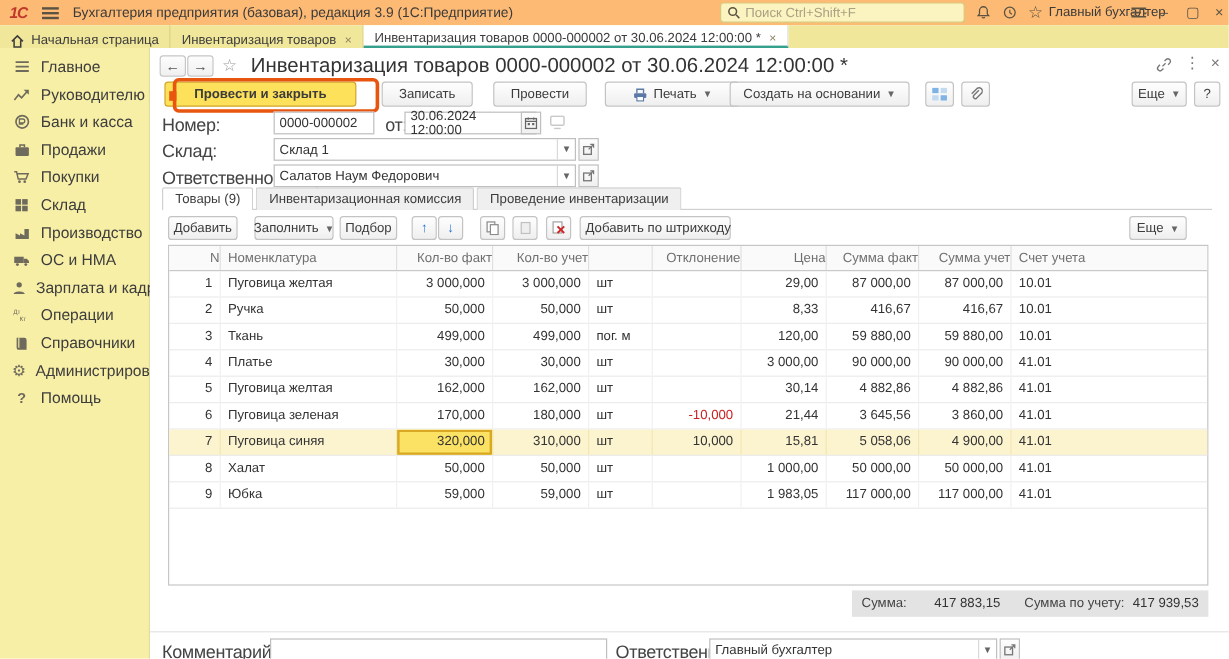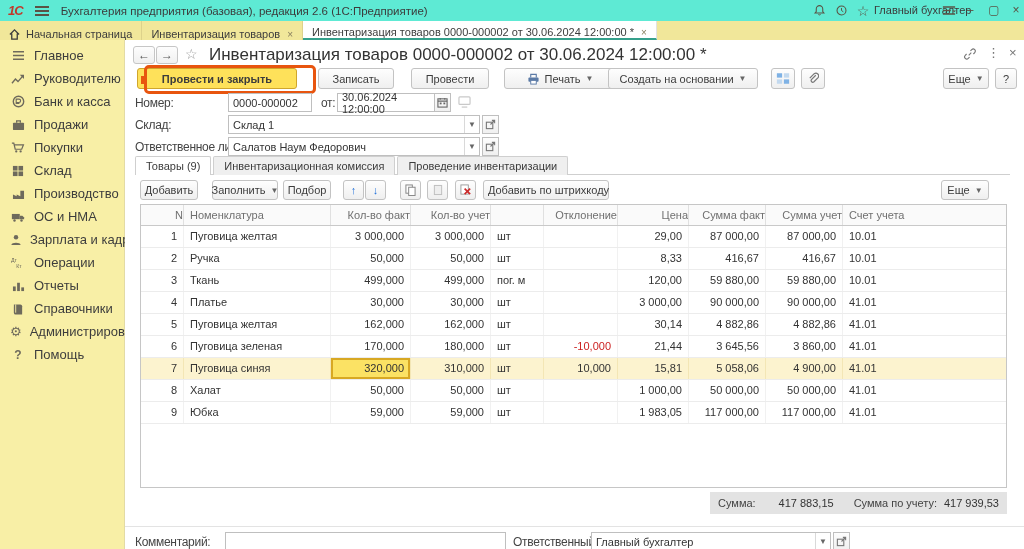--- a/index.html
+++ b/index.html
@@ -1,21 +1,21 @@
 <!DOCTYPE html>
 <html><head>
 <meta charset="utf-8">
 <style>
   * { margin:0; padding:0; box-sizing:border-box; }
   html,body { width:1024px; height:549px; }
   body { font-family:"Liberation Sans","DejaVu Sans",sans-serif; font-size:11px; color:#3c3c3c; background:#fff; overflow:hidden; }
   #app { position:relative; width:1024px; height:549px; background:#fff; }
 
   
-  #topbar { position:absolute; left:0; top:0; width:1024px; height:21px; background:#5eead4; display:flex; align-items:center; }
+  #topbar { position:absolute; left:0; top:0; width:1024px; height:21px; background:#fdba74; display:flex; align-items:center; }
   .logo1c { font-weight:bold; font-style:italic; color:#c0392b; font-size:13px; margin-left:8px; letter-spacing:-1px; }
   .burger { width:14px; height:10px; margin-left:12px; display:inline-block; }
   .burger i { display:block; height:2px; background:#5a5344; margin-bottom:2px; }
   #app-title { margin-left:12px; font-size:11.5px; color:#3b3b3b; }
   #searchbox { position:absolute; left:600px; top:2px; width:204px; height:17px; background:#fbf4c0; border:1px solid #d9c97c; border-radius:3px; display:flex; align-items:center; padding:0 5px; }
   #searchbox svg { flex:0 0 auto; }
   #search-ph { color:#a9a183; margin-left:4px; font-size:11px; }
   .tb-ico { position:absolute; top:2px; width:18px; height:17px; display:flex; align-items:center; justify-content:center; color:#5a5344; }
   #user-name { position:absolute; left:874px; top:4px; font-size:11px; color:#3b3b3b; }
   .winbtn { position:absolute; top:0; width:20px; height:20px; display:flex; align-items:center; justify-content:center; color:#5a5344; font-size:12px; }
@@ -56,21 +56,21 @@
   #btn-print { left:379px; width:112px; }
   #btn-print svg { margin-right:5px; }
   #btn-create { left:483px; width:150px; }
   #btn-posting { left:646px; width:24px; padding:0; }
   #btn-clip { left:676px; width:24px; padding:0; }
   #btn-more-doc { left:818px; width:46px; }
   #btn-help { left:870px; width:22px; }
 
   
   .frow { position:absolute; left:0; width:899px; height:19px; }
-  .flabel { position:absolute; left:10px; top:3px; font-size:12px; letter-spacing:-0.3px; color:#444; white-space:nowrap; }
+  .flabel { position:absolute; left:10px; top:3px; font-size:15px; letter-spacing:-0.3px; color:#444; white-space:nowrap; }
   .input { position:absolute; height:19px; border:1px solid #bfbfbf; background:#fff; font-size:11px; color:#333; display:flex; align-items:center; padding:0 4px; }
   .combo-caret { position:absolute; right:0; top:0; width:15px; height:17px; border-left:1px solid #d9d9d9; display:flex; align-items:center; justify-content:center; font-size:8px; color:#666; }
   .sq-btn { position:absolute; height:19px; width:17px; border:1px solid #bfbfbf; background:linear-gradient(#fdfdfd,#f0f0f0); display:flex; align-items:center; justify-content:center; }
 
   
   #subtabs { position:absolute; left:10px; top:116px; width:875px; height:19px; border-bottom:1px solid #cfcfcf; display:flex; }
   .subtab { height:19px; padding:0 10px; display:flex; align-items:center; background:#efefef; border:1px solid #cfcfcf; border-bottom:none; margin-right:2px; font-size:11px; color:#3c3c3c; border-radius:2px 2px 0 0; white-space:nowrap; }
   .subtab.active { background:#fff; position:relative; }
   .subtab.active:after { content:""; position:absolute; left:0; right:0; bottom:-1px; height:1px; background:#fff; }
 
@@ -115,21 +115,28 @@
 
 <div id="app">
 
   <div id="topbar">
     <span class="logo1c">1С</span>
     <span class="burger">
         <i></i>
         <i></i>
         <i></i>
       </span>
-    <span id="app-title">Бухгалтерия предприятия (базовая), редакция 2.6  (1С:Предприятие)</span>
+    <span id="app-title">Бухгалтерия предприятия (базовая), редакция 3.9  (1С:Предприятие)</span>
+    <div id="searchbox">
+      <svg width="11" height="11" viewBox="0 0 12 12">
+          <circle cx="5" cy="5" r="3.5" fill="none" stroke="#5a5344" stroke-width="1.4"></circle>
+          <path d="M8 8l3 3" stroke="#5a5344" stroke-width="1.4"></path>
+        </svg>
+      <span id="search-ph">Поиск Ctrl+Shift+F</span>
+    </div>
     <span class="tb-ico" style="left:810px">
       <svg width="13" height="13" viewBox="0 0 16 16">
           <path d="M8 2a4 4 0 0 0-4 4v3.3L2.6 11h10.8L12 9.3V6a4 4 0 0 0-4-4z" fill="none" stroke="#5a5344" stroke-width="1.3"></path>
           <path d="M6.6 12.5a1.5 1.5 0 0 0 2.8 0" fill="none" stroke="#5a5344" stroke-width="1.2"></path>
         </svg>
     </span>
     <span class="tb-ico" style="left:832px">
       <svg width="13" height="13" viewBox="0 0 16 16">
           <circle cx="8" cy="8" r="5.5" fill="none" stroke="#5a5344" stroke-width="1.3"></circle>
           <path d="M8 5v3l2.2 1.6" fill="none" stroke="#5a5344" stroke-width="1.2"></path>
@@ -254,30 +261,20 @@
       <span class="sicon">
           <svg width="14" height="13" viewBox="0 0 16 14">
             <text x="0" y="6" font-size="6" fill="#6e6a5c" font-family="Liberation Sans,sans-serif">Дт</text>
             <text x="6" y="13" font-size="6" fill="#6e6a5c" font-family="Liberation Sans,sans-serif">Кт</text>
           </svg>
         </span>
       <span class="slabel">Операции</span>
     </div>
     <div class="side-item">
       <span class="sicon">
-          <svg width="13" height="12" viewBox="0 0 14 13">
-            <rect x="1" y="7" width="3" height="5" fill="#6e6a5c"></rect>
-            <rect x="5.5" y="3" width="3" height="9" fill="#6e6a5c"></rect>
-            <rect x="10" y="8" width="3" height="4" fill="#6e6a5c"></rect>
-          </svg>
-        </span>
-      <span class="slabel">Отчеты</span>
-    </div>
-    <div class="side-item">
-      <span class="sicon">
           <svg width="12" height="12" viewBox="0 0 13 13">
             <path d="M2 1.5h7a2 2 0 0 1 2 2v9H4a2 2 0 0 1-2-2z" fill="#6e6a5c"></path>
             <path d="M4 1.5v9" stroke="#f8efa6" stroke-width="1"></path>
           </svg>
         </span>
       <span class="slabel">Справочники</span>
     </div>
     <div class="side-item">
       <span class="sicon" style="font-size:13px">⚙</span>
       <span class="slabel">Администрирование</span>

